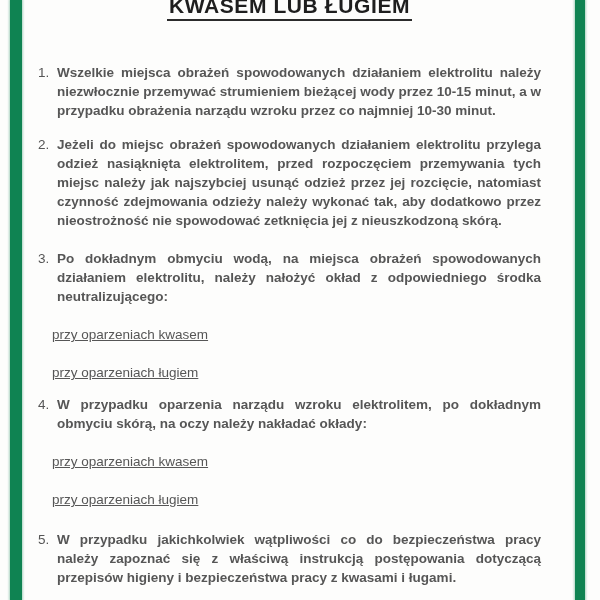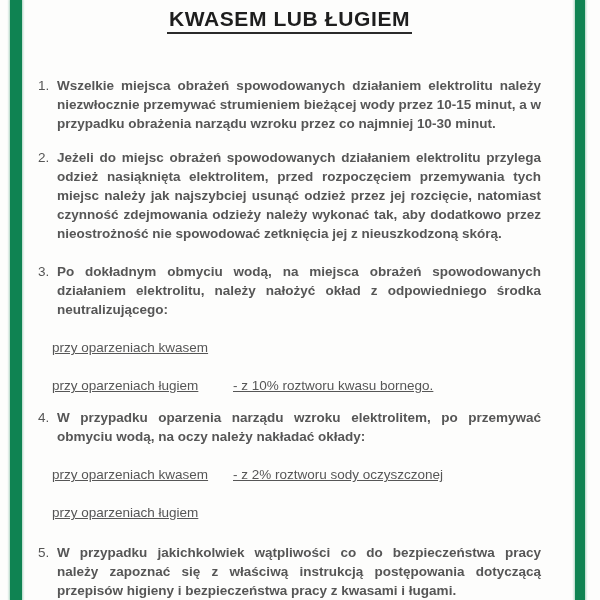--- a/index.html
+++ b/index.html
@@ -23,21 +23,21 @@
     top: 0;
     height: 600px;
     background: #0f8352;
   }
   .edge-bar.left  { left: 10px;  width: 12px; box-shadow: 0 0 2px 1px rgba(15,131,82,.35); }
   .edge-bar.right { left: 575px; width: 10px; box-shadow: 0 0 2px 1px rgba(15,131,82,.35); }
 
   .content {
     position: absolute;
     left: 38px;
-    top: 16px;
+    top: 3px;
     width: 503px;
     color: #565656;
     font-size: 13.5px;
     line-height: 19px;
   }
   .title-wrap {
     text-align: center;
     margin-top: -9px;
     line-height: 24px;
     white-space: nowrap;
@@ -109,30 +109,28 @@
 
     <div class="item mt-19">
       <span class="num">3.</span>
       <p class="txt">Po dokładnym obmyciu wodą, na miejsca obrażeń spowodowanych działaniem elektrolitu, należy nałożyć okład z odpowiedniego środka neutralizującego:</p>
     </div>
     <div class="subrow">
       <span class="sublabel">przy oparzeniach kwasem</span>
     </div>
     <div class="subrow">
       <span class="sublabel">przy oparzeniach ługiem</span>
-      <span class="subvalue">- z 10% roztworu kwasu bornego.</span>
     </div>
 
     <div class="item mt-13">
       <span class="num">4.</span>
-      <p class="txt">W przypadku oparzenia narządu wzroku elektrolitem, po przemywać obmyciu wodą, na oczy należy nakładać okłady:</p>
+      <p class="txt">W przypadku oparzenia narządu wzroku elektrolitem, po dokładnym obmyciu skórą, na oczy należy nakładać okłady:</p>
     </div>
     <div class="subrow">
       <span class="sublabel">przy oparzeniach kwasem</span>
-      <span class="subvalue">- z 2% roztworu sody oczyszczonej</span>
     </div>
     <div class="subrow">
       <span class="sublabel">przy oparzeniach ługiem</span>
     </div>
 
     <div class="item mt-21">
       <span class="num">5.</span>
       <p class="txt">W przypadku jakichkolwiek wątpliwości co do bezpieczeństwa pracy należy zapoznać się z właściwą instrukcją postępowania dotyczącą przepisów higieny i bezpieczeństwa pracy z kwasami i ługami.</p>
     </div>
 

